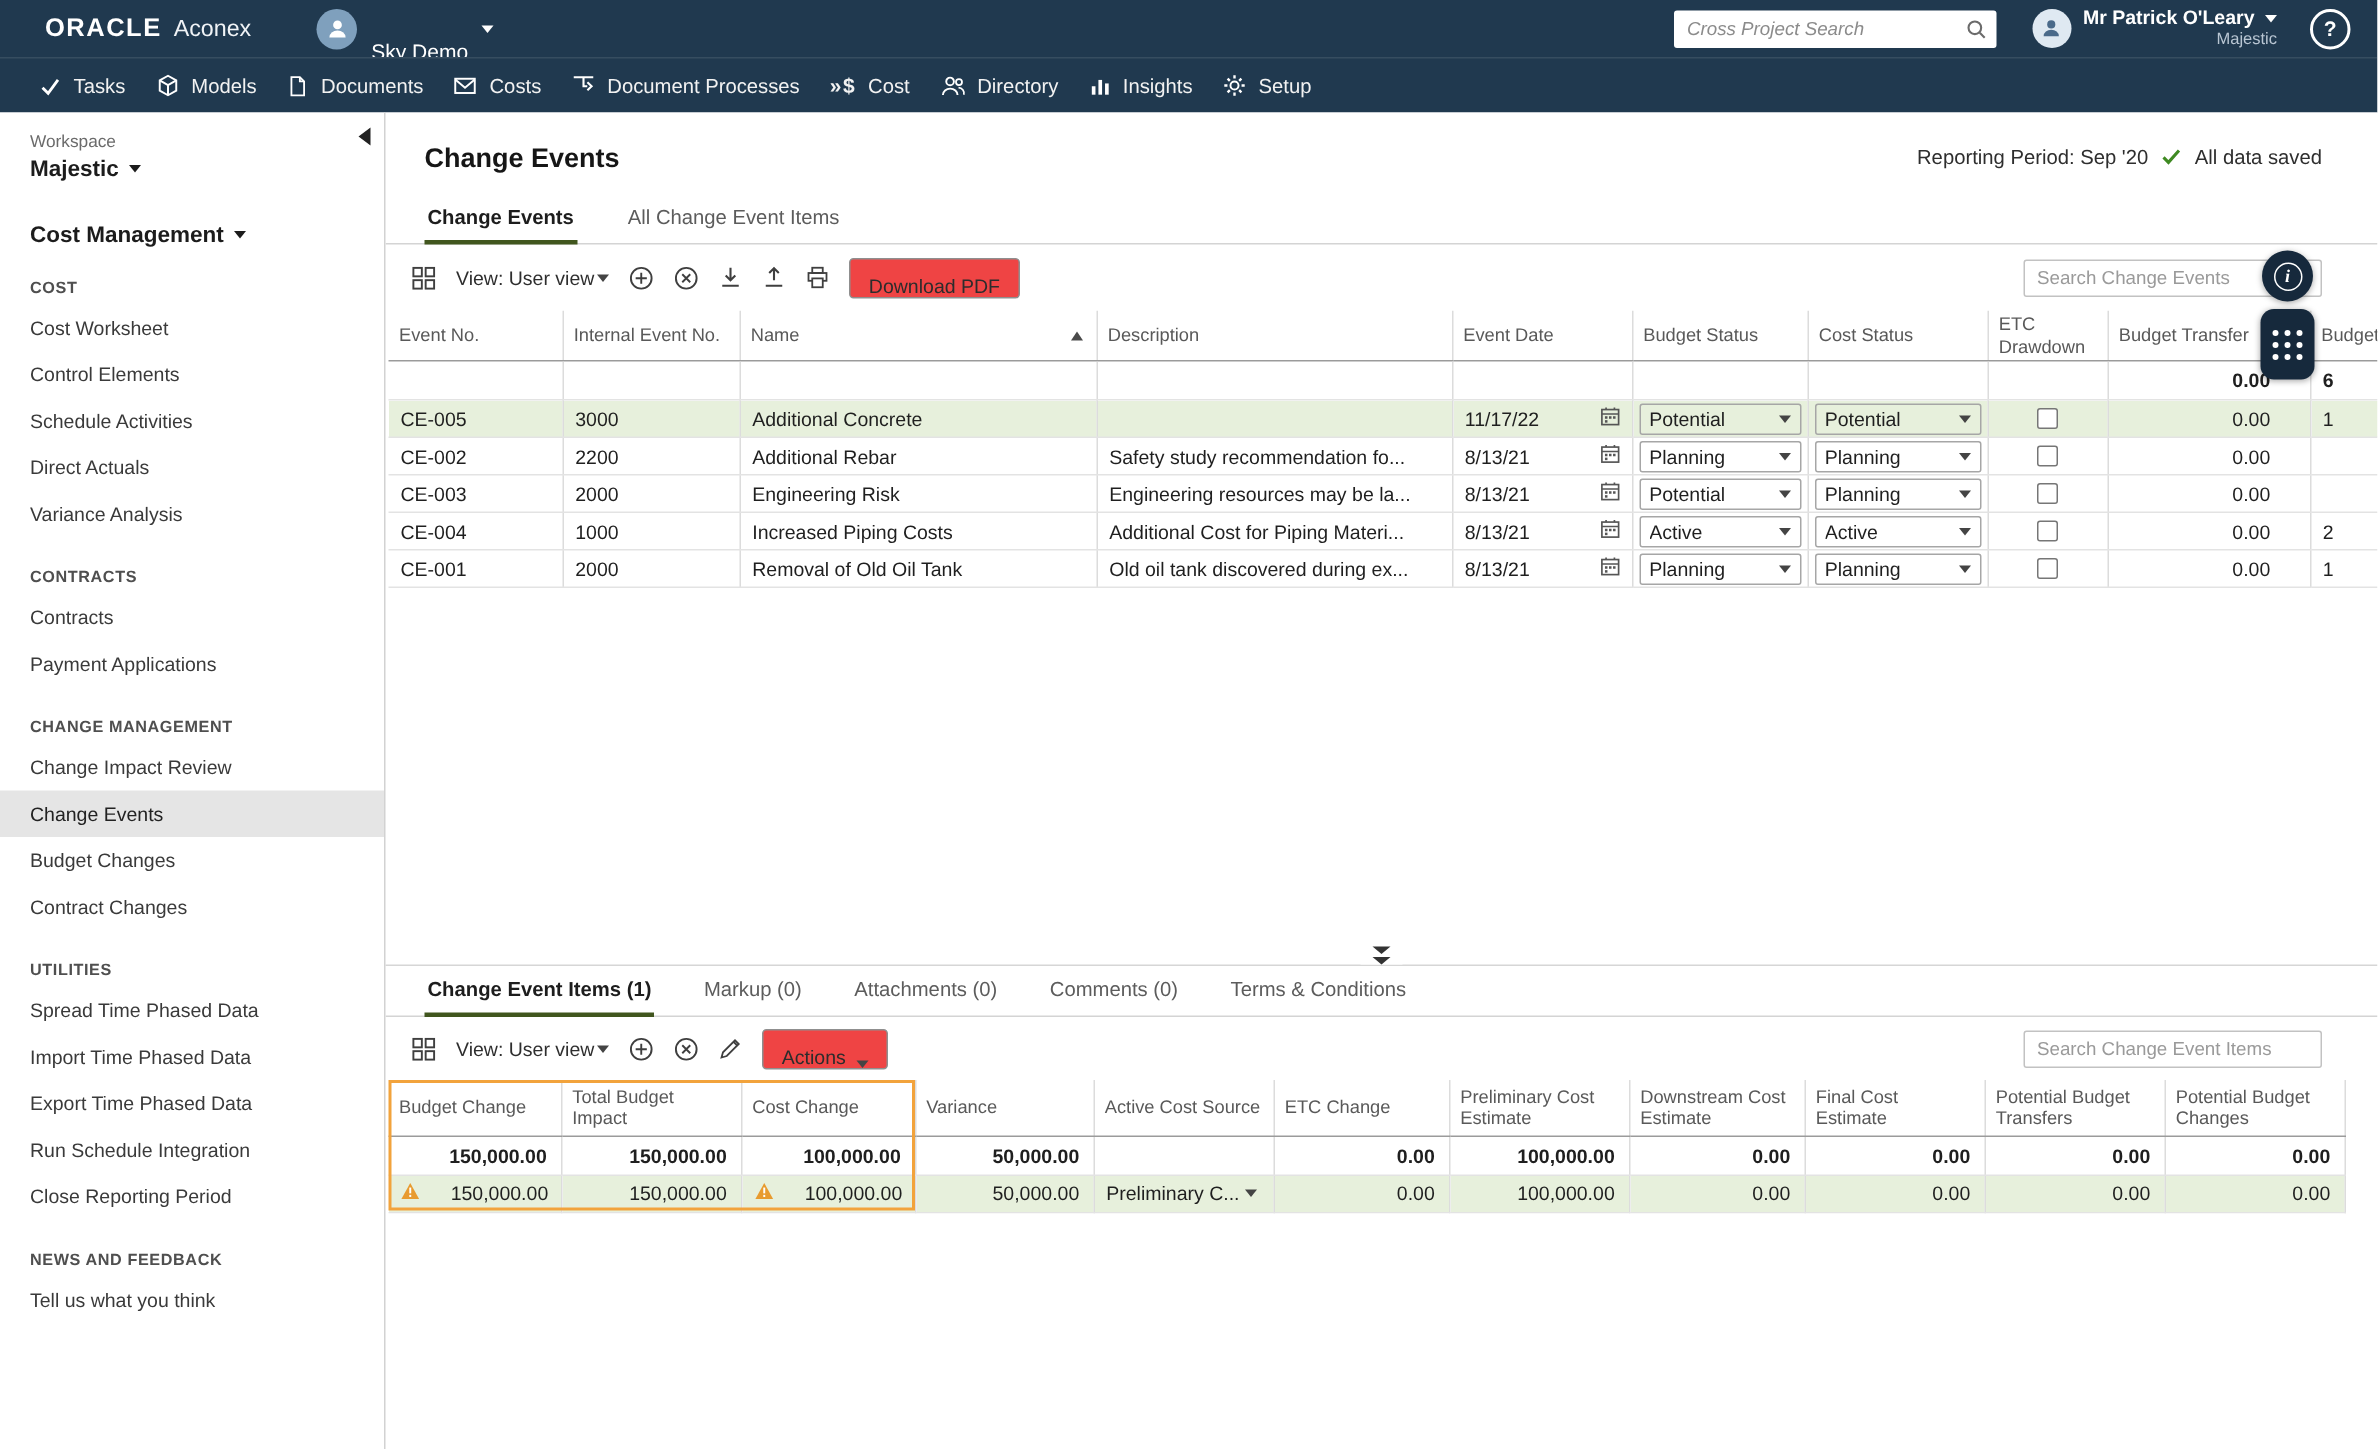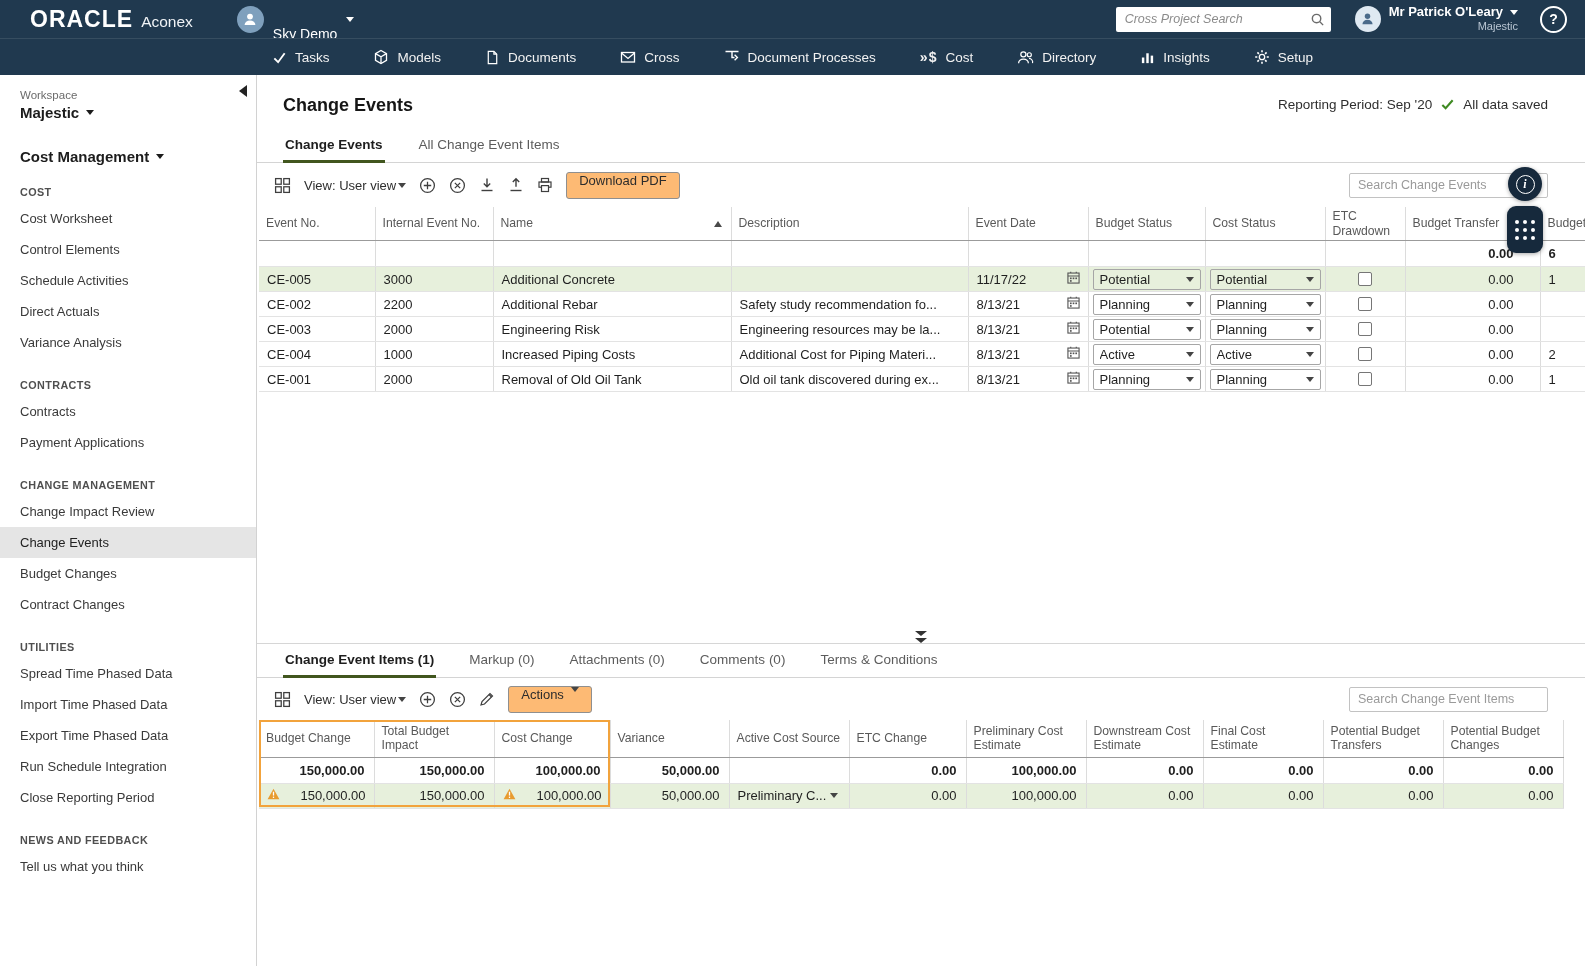--- a/index.html
+++ b/index.html
@@ -13,39 +13,39 @@
     --success:#3f8a22;
   }
   *{margin:0;padding:0;box-sizing:border-box;}
   html,body{width:1585px;height:966px;overflow:hidden;background:#fff;
     font-family:"Liberation Sans",sans-serif;color:#1f1f1f;}
   .app{width:1585px;height:966px;position:relative;overflow:hidden;display:flex;flex-direction:column;}
 
   
   .topbar{height:38px;background:var(--header_bg);display:flex;align-items:center;color:#fff;padding:0 18px 0 30px;flex:0 0 auto;}
   .brand{display:flex;align-items:baseline;gap:8px;}
-  .brand-oracle{font-size:23px;font-weight:bold;letter-spacing:1px;}
+  .brand-oracle{font-size:17px;font-weight:bold;letter-spacing:1px;}
   .brand-product{font-size:15.5px;font-weight:400;color:#f0f3f6;}
   .project-chip{display:flex;align-items:center;gap:9px;margin-left:44px;cursor:pointer;}
   .avatar-sm{width:27px;height:27px;border-radius:50%;background:#7fa0bd;display:flex;align-items:center;justify-content:center;flex:0 0 auto;}
   .project-name{font-size:14px;margin-top:30px;}
   .caret{width:0;height:0;border-left:4px solid transparent;border-right:4px solid transparent;border-top:5px solid currentColor;display:inline-block;}
   .topbar-search{margin-left:auto;position:relative;}
   .topbar-search input{width:215px;height:25px;border:none;border-radius:2px;padding:0 26px 0 9px;font-size:12.5px;font-family:"Liberation Sans",sans-serif;}
   .topbar-search input::placeholder{color:#8b8b8b;font-style:italic;}
   .topbar-search .mag{position:absolute;right:6px;top:5px;}
   .user-chip{display:flex;align-items:center;gap:8px;margin-left:24px;cursor:pointer;}
   .avatar-user{width:26px;height:26px;border-radius:50%;background:#dfe9f2;display:flex;align-items:center;justify-content:center;}
   .user-text{display:flex;flex-direction:column;align-items:flex-end;line-height:1.15;}
   .user-name-row{display:flex;align-items:center;gap:7px;font-size:13px;font-weight:bold;}
   .user-org{font-size:11px;color:#b9c6d3;}
   .help-btn{width:27px;height:27px;border:2px solid #fff;border-radius:50%;display:flex;align-items:center;justify-content:center;font-size:14px;font-weight:bold;margin-left:22px;cursor:pointer;}
 
   
-  .navbar{height:37px;background:var(--header_bg);display:flex;align-items:center;gap:44px;color:#f2f2f2;padding:0 26px;border-top:1px solid rgba(255,255,255,.10);flex:0 0 auto;justify-content:center;}
+  .navbar{height:37px;background:var(--header_bg);display:flex;align-items:center;gap:20px;color:#f2f2f2;padding:0 26px;border-top:1px solid rgba(255,255,255,.10);flex:0 0 auto;}
   .nav-item{display:flex;align-items:center;gap:8px;font-size:13.5px;cursor:pointer;white-space:nowrap;}
   .glyph-cost{font-size:14px;font-weight:bold;letter-spacing:1px;}
 
   
   .content-row{flex:1;display:flex;min-height:0;}
   .sidebar{width:257px;flex:0 0 257px;border-right:1px solid #d2d2d2;background:#fff;position:relative;padding-top:14px;overflow:hidden;}
   .main{flex:1;min-width:0;display:flex;flex-direction:column;background:#fff;}
 
   
   .ws-label{color:#6b6b6b;font-size:11.5px;padding-left:20px;}
@@ -64,21 +64,21 @@
   
   .tabs-row{display:flex;gap:32px;padding-left:26px;border-bottom:1px solid #d4d4d4;flex:0 0 auto;}
   .tab{font-size:13.5px;color:#5c5c5c;padding:8px 2px 8px;cursor:pointer;border-bottom:3px solid transparent;margin-bottom:-1px;white-space:nowrap;}
   .tab.active{color:#1d1d1d;font-weight:bold;border-bottom-color:var(--tab_accent);}
 
   
   .toolbar{height:44px;display:flex;align-items:center;gap:13px;padding:0 37px 0 17px;flex:0 0 auto;}
   .tb-icon{display:flex;align-items:center;justify-content:center;cursor:pointer;flex:0 0 auto;}
   .view-ctl{display:flex;align-items:center;gap:2px;font-size:13px;color:#2e2e2e;cursor:pointer;white-space:nowrap;}
   .view-ctl .caret{color:#444;}
-  .btn{height:27px;padding:0 12px;border:1px solid #8f8f8f;border-radius:3px;background:#fdba74;font-size:13px;color:#2c2c2c;display:flex;align-items:flex-start;gap:7px;cursor:pointer;white-space:nowrap;font-family:"Liberation Sans",sans-serif;}
+  .btn{height:27px;padding:0 12px;border:1px solid #8f8f8f;border-radius:3px;background:#ef4444;font-size:13px;color:#2c2c2c;display:flex;align-items:flex-end;gap:7px;cursor:pointer;white-space:nowrap;font-family:"Liberation Sans",sans-serif;}
   .tb-search{margin-left:auto;}
   .tb-search input{width:199px;height:25px;border:1px solid #c2c2c2;border-radius:2px;padding:0 8px;font-size:12.5px;font-family:"Liberation Sans",sans-serif;color:#444;}
   .tb-search input::placeholder{color:#9a9a9a;}
 
   
   .table-wrap{overflow:hidden;position:relative;padding-left:2px;flex:0 0 auto;}
   .main-table-wrap{height:424px;}
   table.grid{border-collapse:collapse;table-layout:fixed;}
   table.main-grid{width:1401px;}
   table.items-grid{width:1304px;}
@@ -189,21 +189,21 @@
           <path d="M3.5 1.5 H9.5 L12.5 4.5 V14.5 H3.5 Z" fill="none" stroke="#fff" stroke-width="1.3"></path>
           <path d="M9.5 1.5 V4.5 H12.5" fill="none" stroke="#fff" stroke-width="1.3"></path>
         </svg>
       <span>Documents</span>
     </div>
     <div class="nav-item">
       <svg viewBox="0 0 16 16" width="16" height="16">
           <rect x="1.5" y="3.5" width="13" height="9.5" fill="none" stroke="#fff" stroke-width="1.3"></rect>
           <path d="M1.5 4 L8 9.5 L14.5 4" fill="none" stroke="#fff" stroke-width="1.3"></path>
         </svg>
-      <span>Cross</span>
+      <span>Costs</span>
     </div>
     <div class="nav-item">
       <svg viewBox="0 0 16 16" width="16" height="16">
           <path d="M1.5 2.5 H14.5 M8 2.5 V8.5 H10.5" fill="none" stroke="#fff" stroke-width="1.4"></path>
           <path d="M10.6 5.8 L13.4 8.5 L10.6 11.2" fill="none" stroke="#fff" stroke-width="1.4"></path>
         </svg>
       <span>Document Processes</span>
     </div>
     <div class="nav-item">
       <span class="glyph-cost">»$</span>

